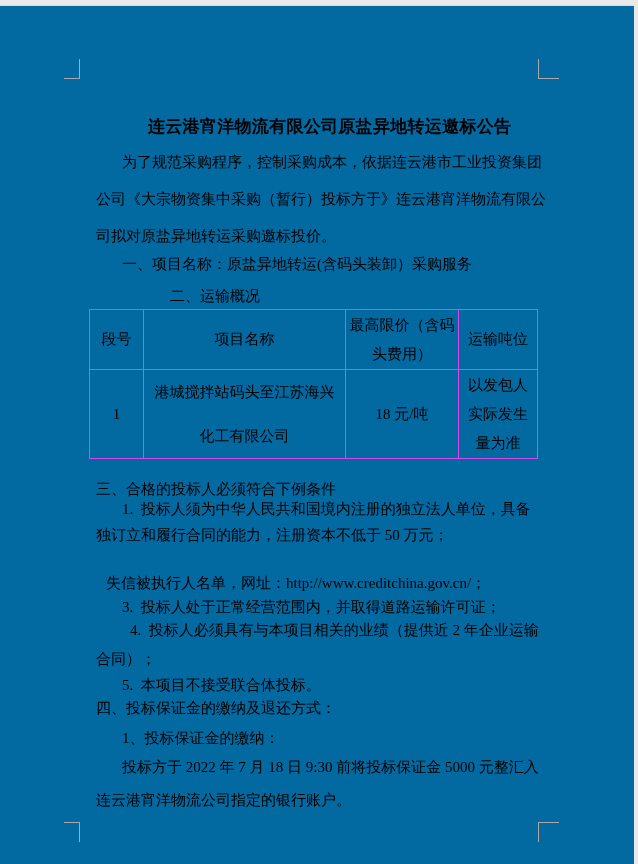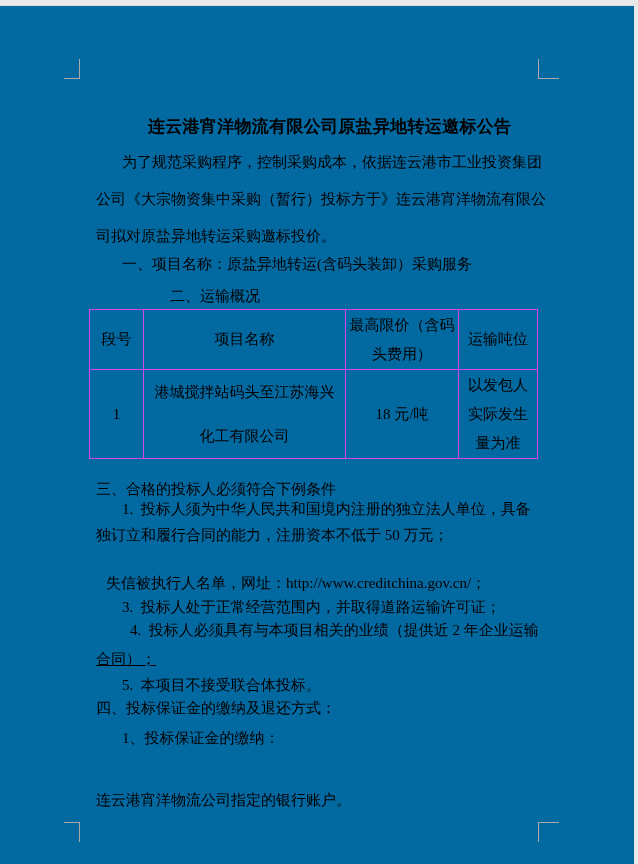--- a/index.html
+++ b/index.html
@@ -87,21 +87,22 @@
     </table>
 
 
   <div class="ln b" style="left:96px;top:479px;">三、合格的投标人必须符合下例条件</div>
 
   <div class="ln" style="left:122px;top:499px;">1.  投标人须为中华人民共和国境内注册的独立法人单位，具备</div>
   <div class="ln" style="left:96px;top:525px;">独订立和履行合同的能力，注册资本不低于 50 万元；</div>
   <div class="ln" style="left:106px;top:573px;">失信被执行人名单，网址：http://www.creditchina.gov.cn/；</div>
   <div class="ln" style="left:122px;top:597px;">3.  投标人处于正常经营范围内，并取得道路运输许可证；</div>
   <div class="ln" style="left:122px;top:620px;margin-left:8px;">4.  投标人必须具有与本项目相关的业绩（提供近 2 年企业运输</div>
-  <div class="ln" style="left:96px;top:649px;text-decoration:underline;">合同）；</div>
+  <div class="ln" style="left:96px;top:649px;">合同）；</div>
   <div class="ln" style="left:122px;top:675px;">5.  本项目不接受联合体投标。</div>
 
   <div class="ln" style="left:96px;top:698px;"><span class="b">四、</span><span>投标保证金的缴纳及退还方式：</span></div>
 
   <div class="ln" style="left:122px;top:728px;">1、投标保证金的缴纳：</div>
+  <div class="ln" style="left:122px;top:757px;">投标方于 2022 年 7 月 18 日 9:30 前将投标保证金 5000 元整汇入</div>
   <div class="ln" style="left:96px;top:790px;">连云港宵洋物流公司指定的银行账户。</div>
 
 </div>
 
 </body></html>

